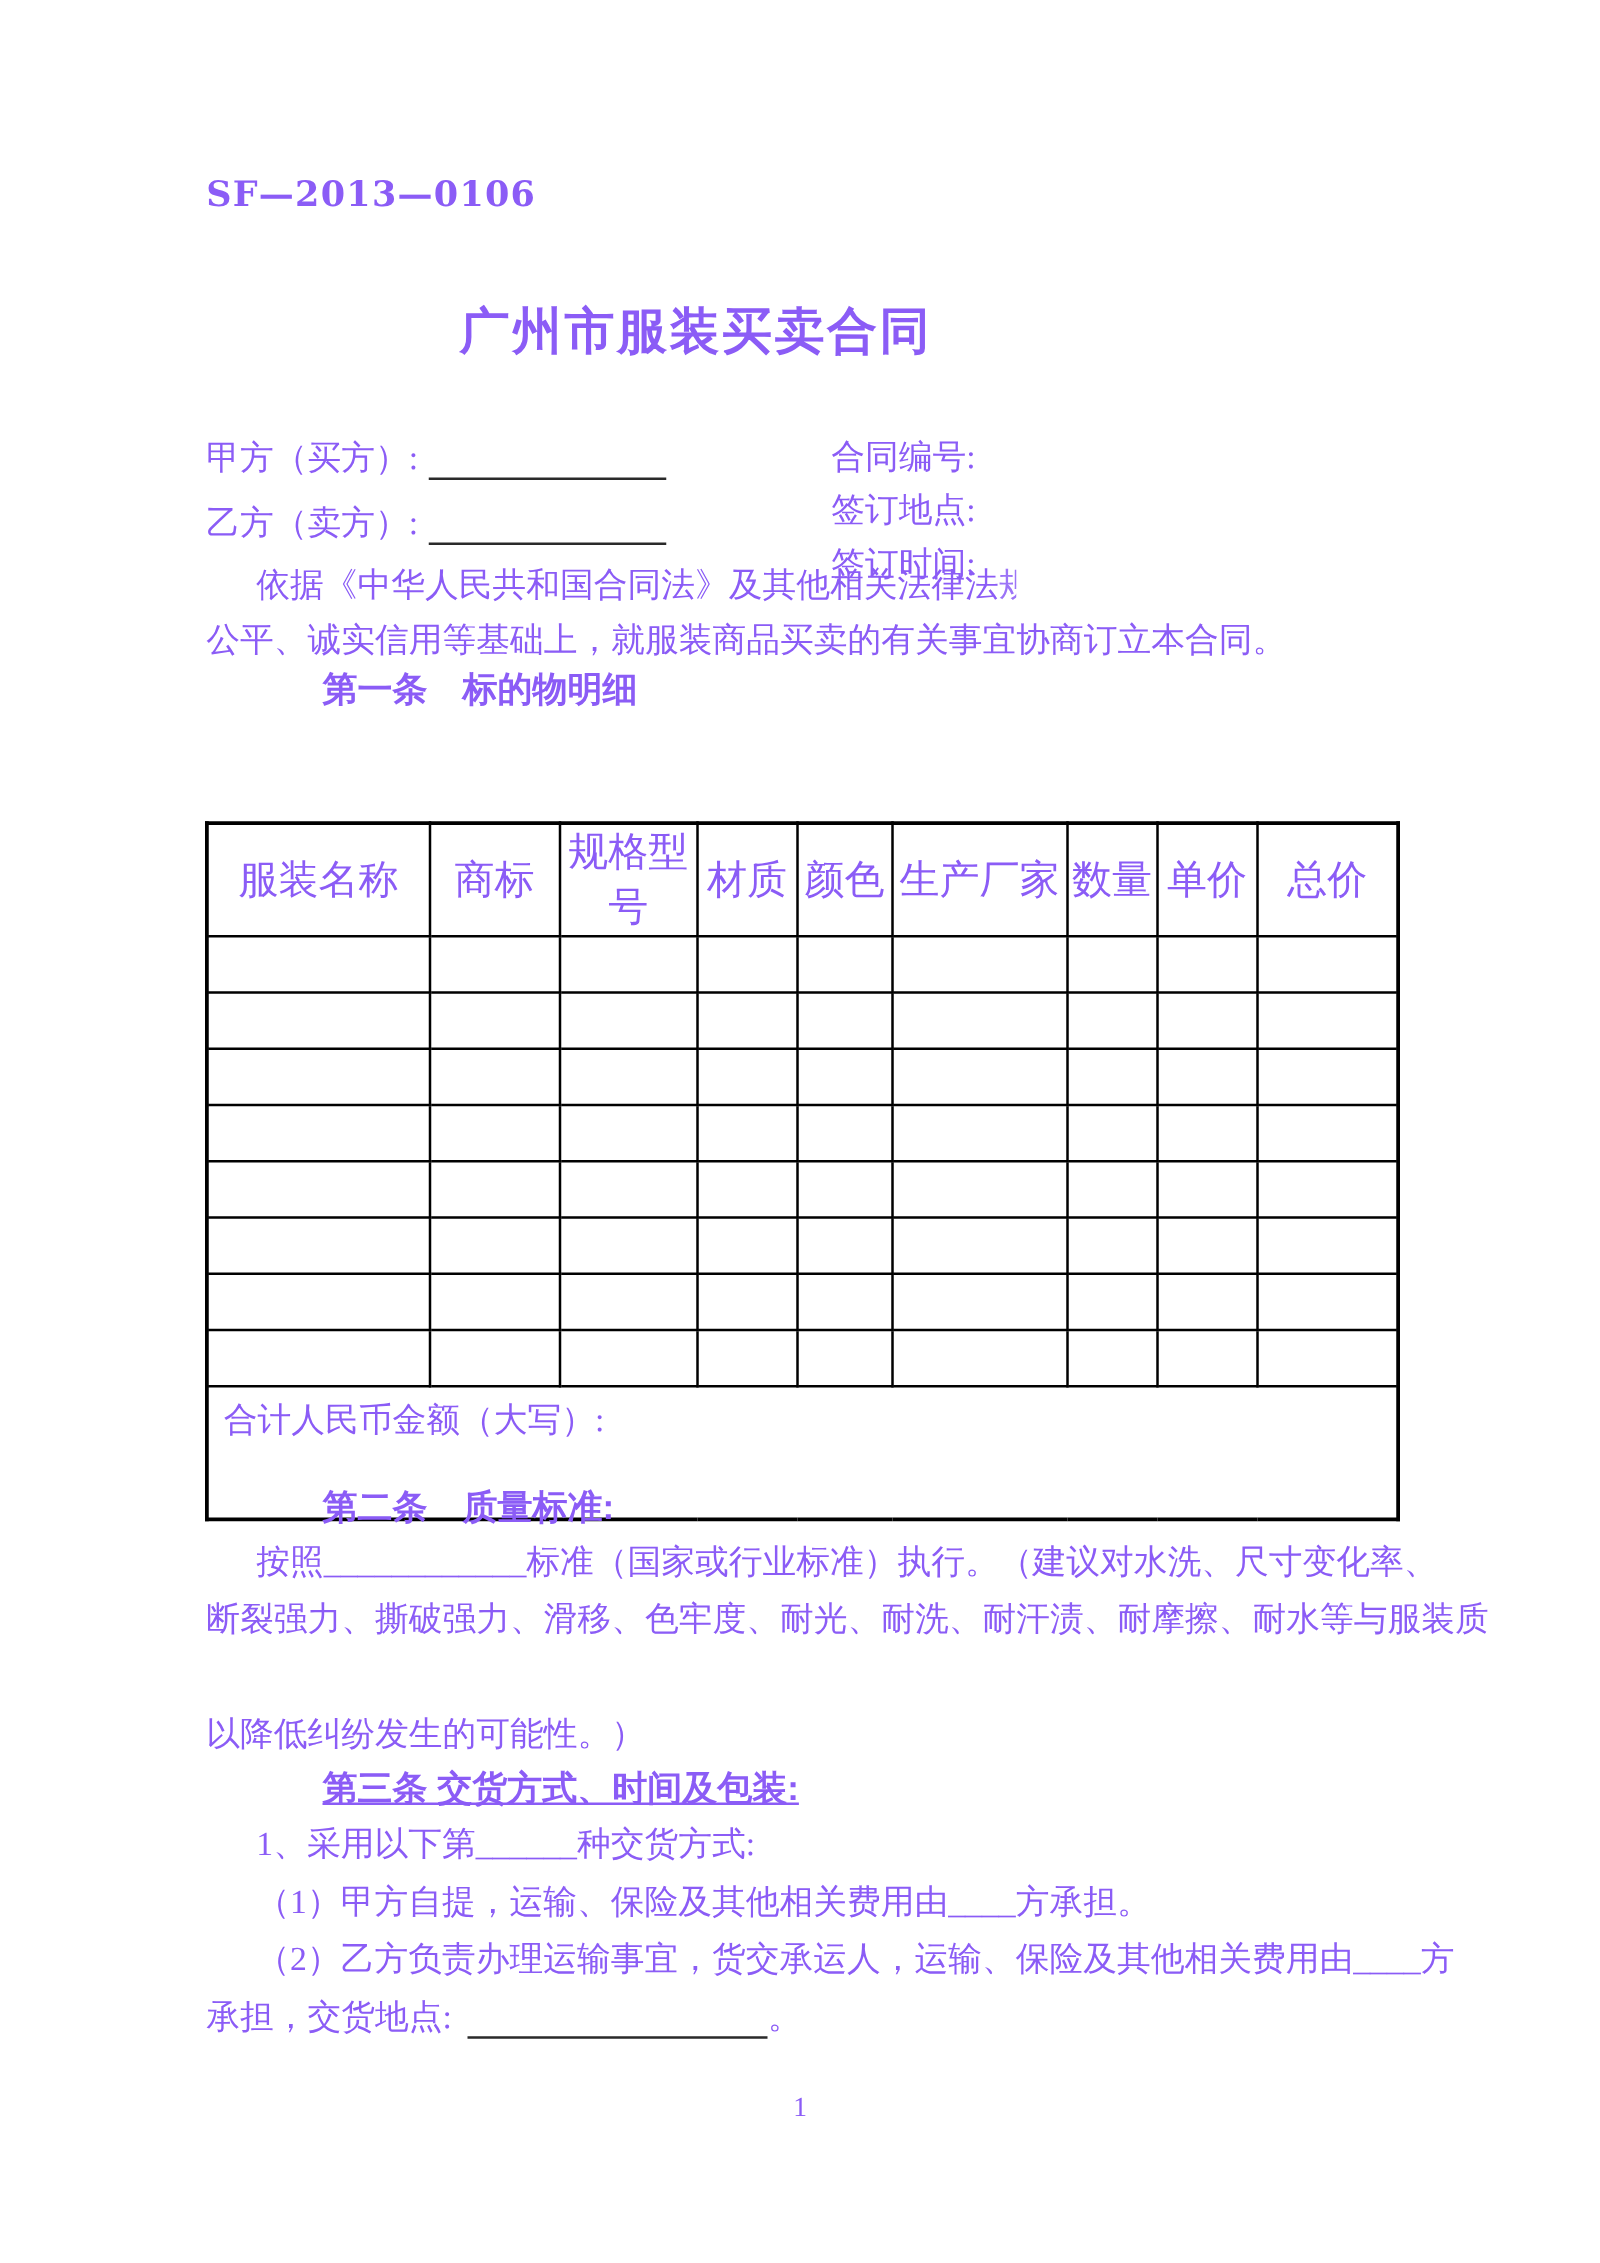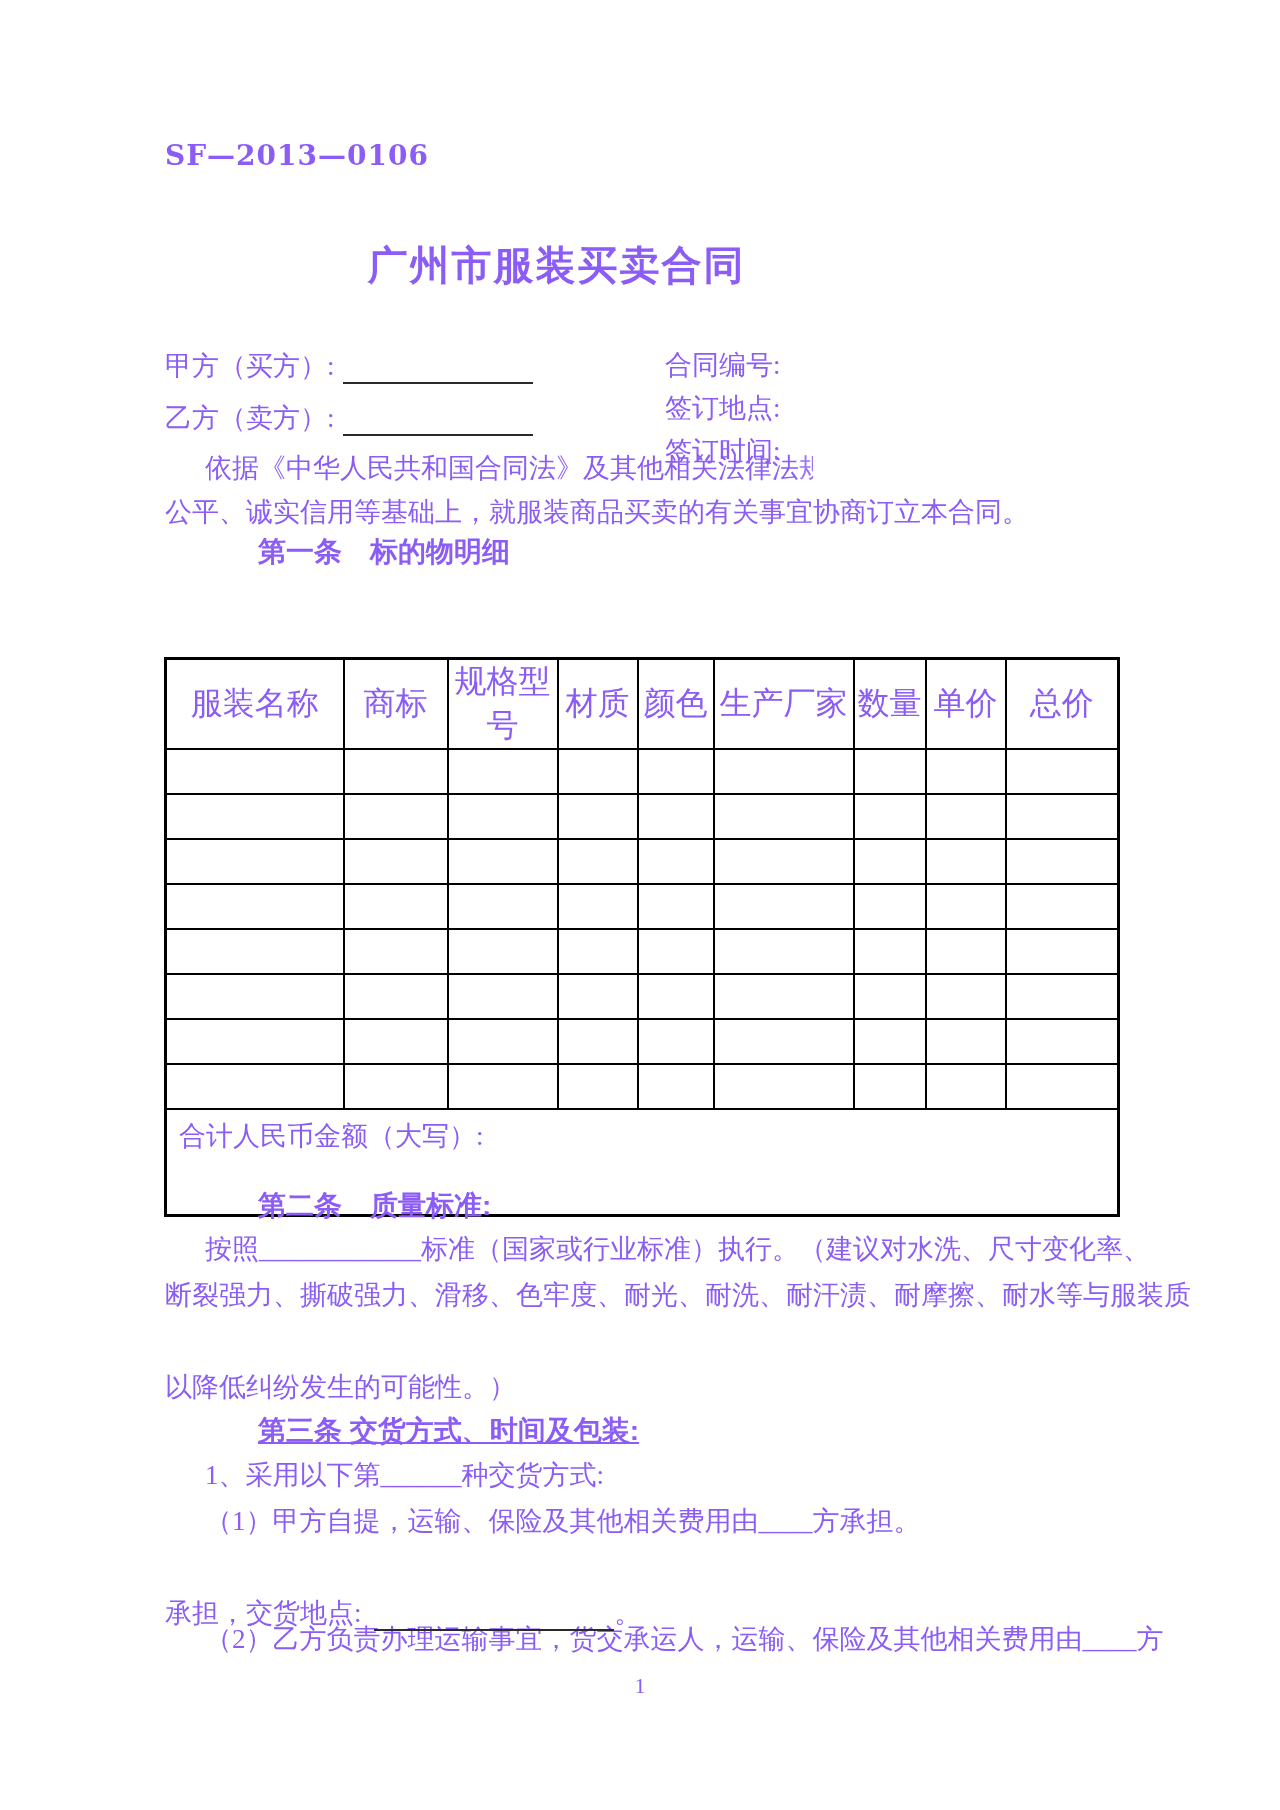--- a/index.html
+++ b/index.html
@@ -228,20 +228,20 @@
     </table>
 
   <div class="abs section-heading" style="left:258px; top:1188px;">第二条　质量标准:</div>
   <div class="abs body-text" style="left:205px; top:1233px;text-align:center;">按照____________标准（国家或行业标准）执行。（建议对水洗、尺寸变化率、</div>
   <div class="abs body-text" style="left:165px; top:1279px;">断裂强力、撕破强力、滑移、色牢度、耐光、耐洗、耐汗渍、耐摩擦、耐水等与服装质</div>
   <div class="abs body-text" style="left:165px; top:1371px;">以降低纠纷发生的可能性。）</div>
 
   <div class="abs section-heading" style="left:258px; top:1413px;text-decoration:underline;">第三条 交货方式、时间及包装:</div>
   <div class="abs body-text" style="left:205px; top:1459px;">1、采用以下第______种交货方式:</div>
   <div class="abs body-text" style="left:205px; top:1505px;">（1）甲方自提，运输、保险及其他相关费用由____方承担。</div>
-  <div class="abs body-text" style="left:205px; top:1623px;">（2）乙方负责办理运输事宜，货交承运人，运输、保险及其他相关费用由____方</div>
+  <div class="abs body-text" style="left:205px; top:1551px;">（2）乙方负责办理运输事宜，货交承运人，运输、保险及其他相关费用由____方</div>
   <div class="abs body-text" style="left:165px; top:1597px;">
     <span>承担，交货地点: </span><span class="blank place-blank"></span><span>。</span>
   </div>
 
   <div class="abs page-number">1</div>
 
 </div>
 
 </body></html>

